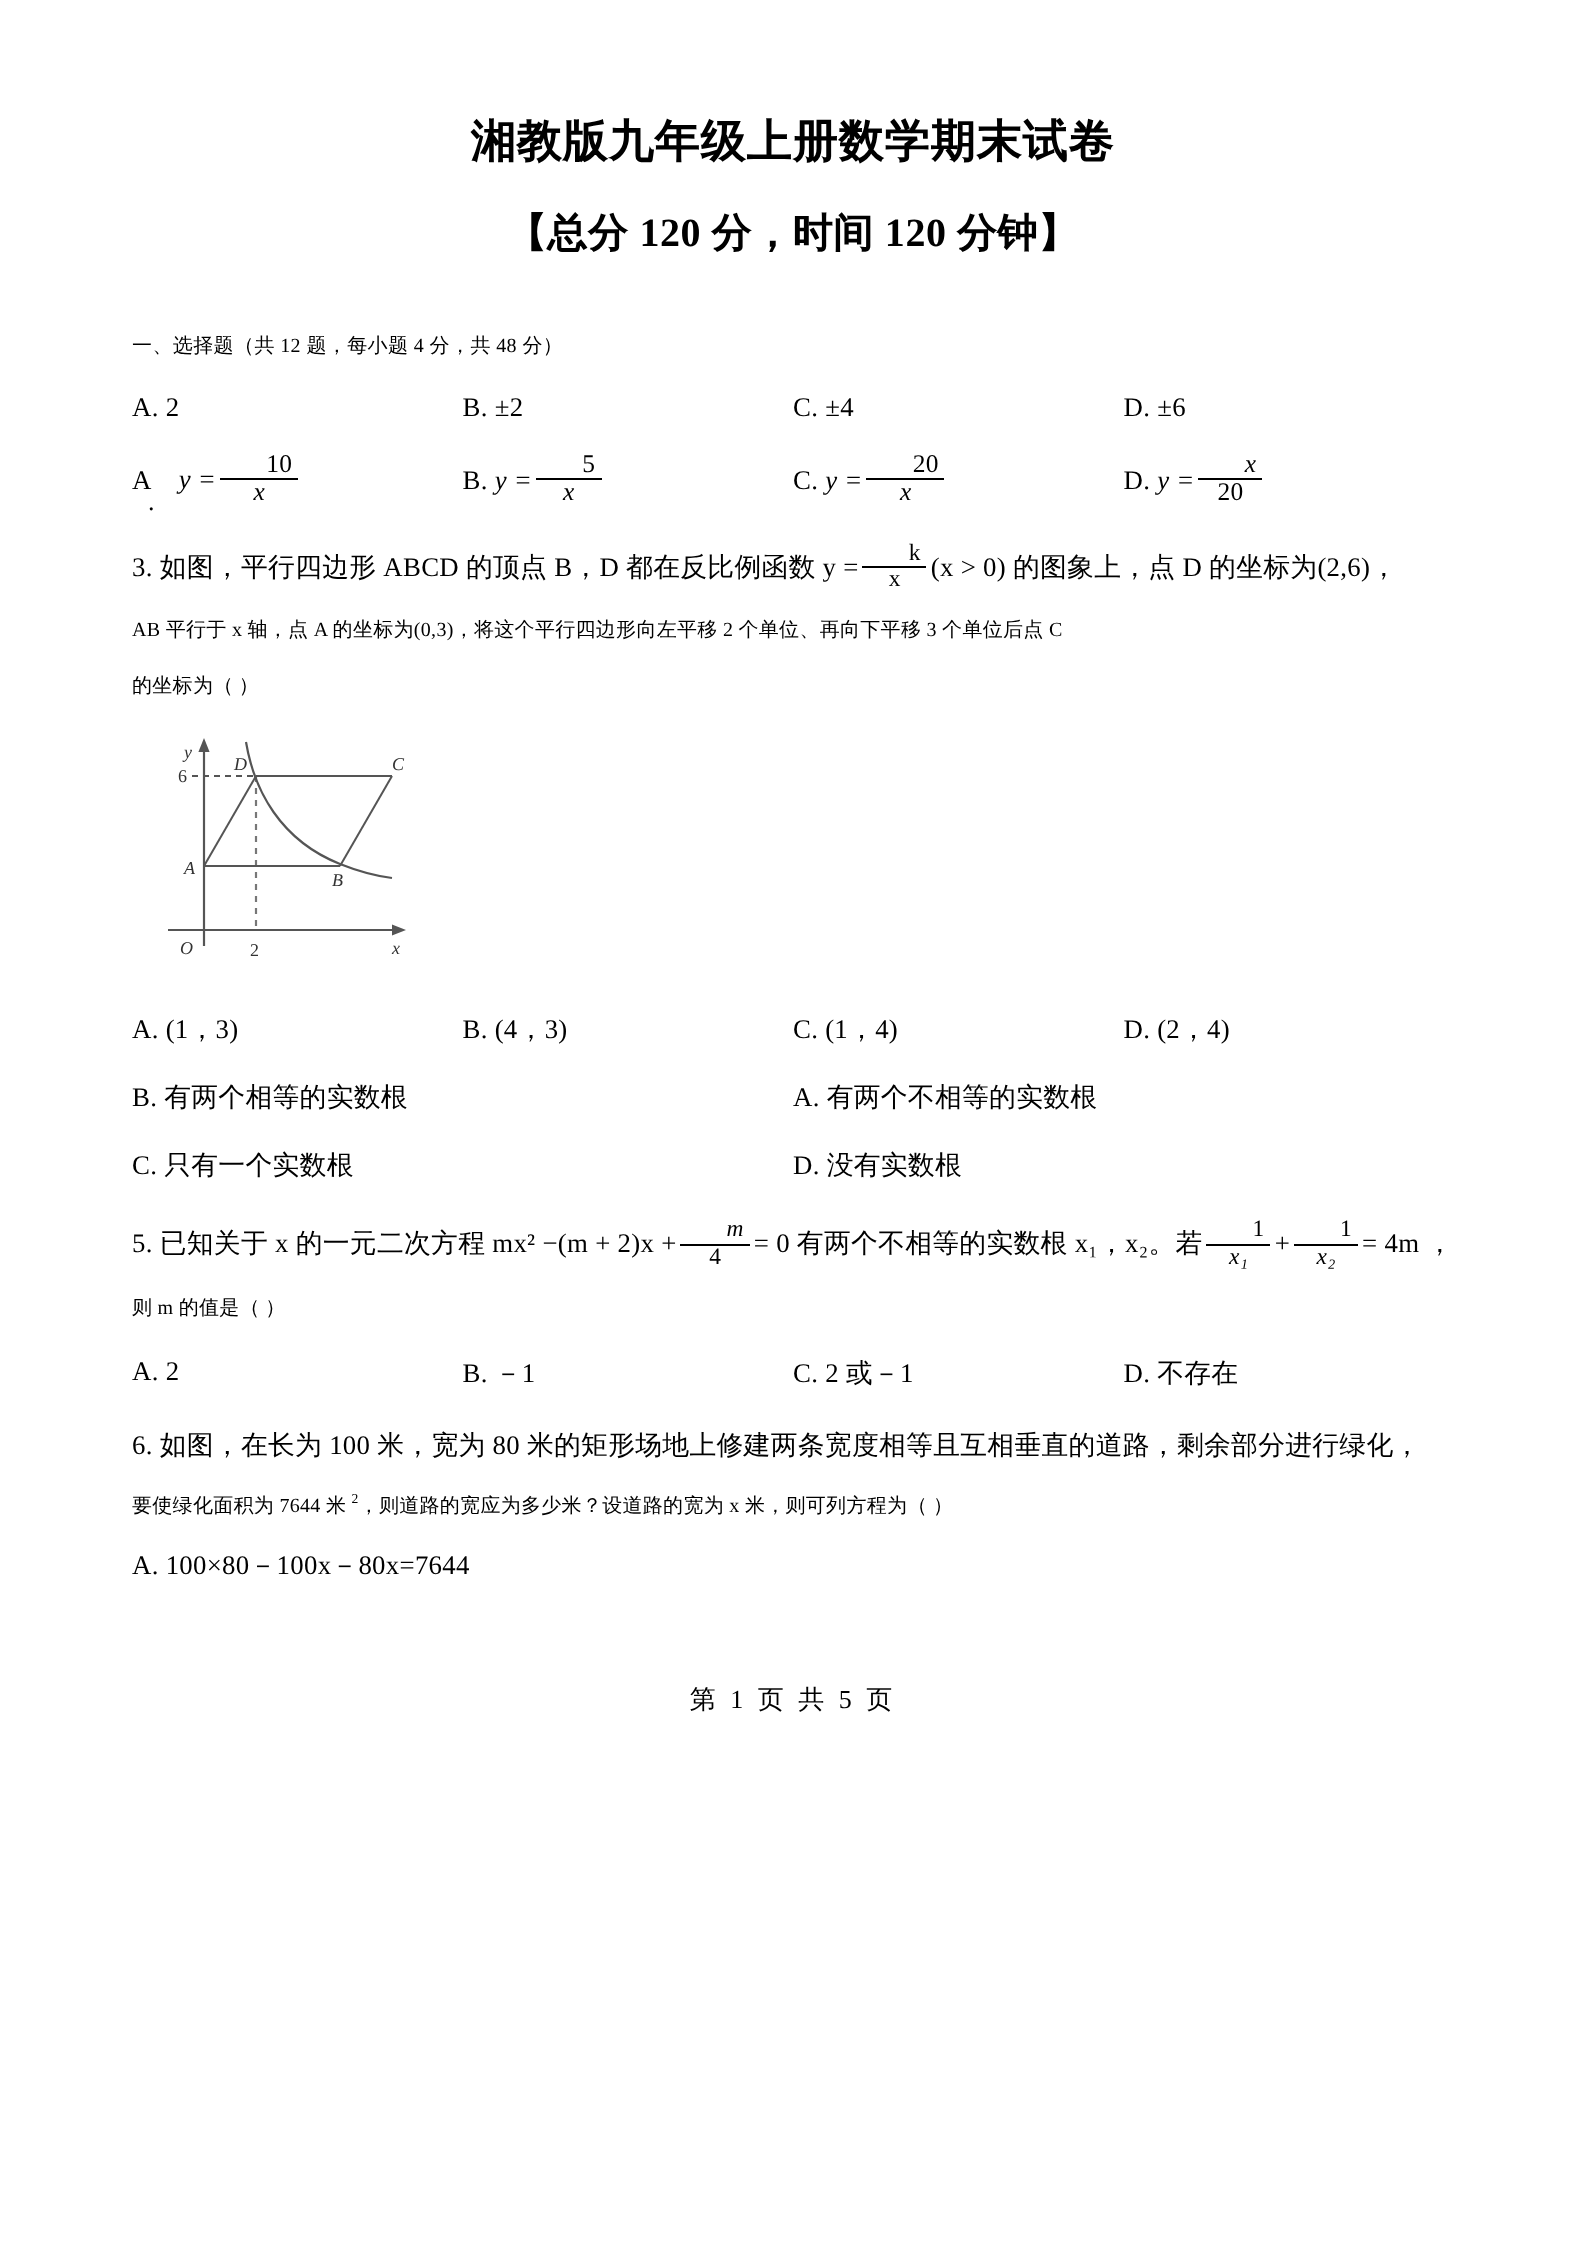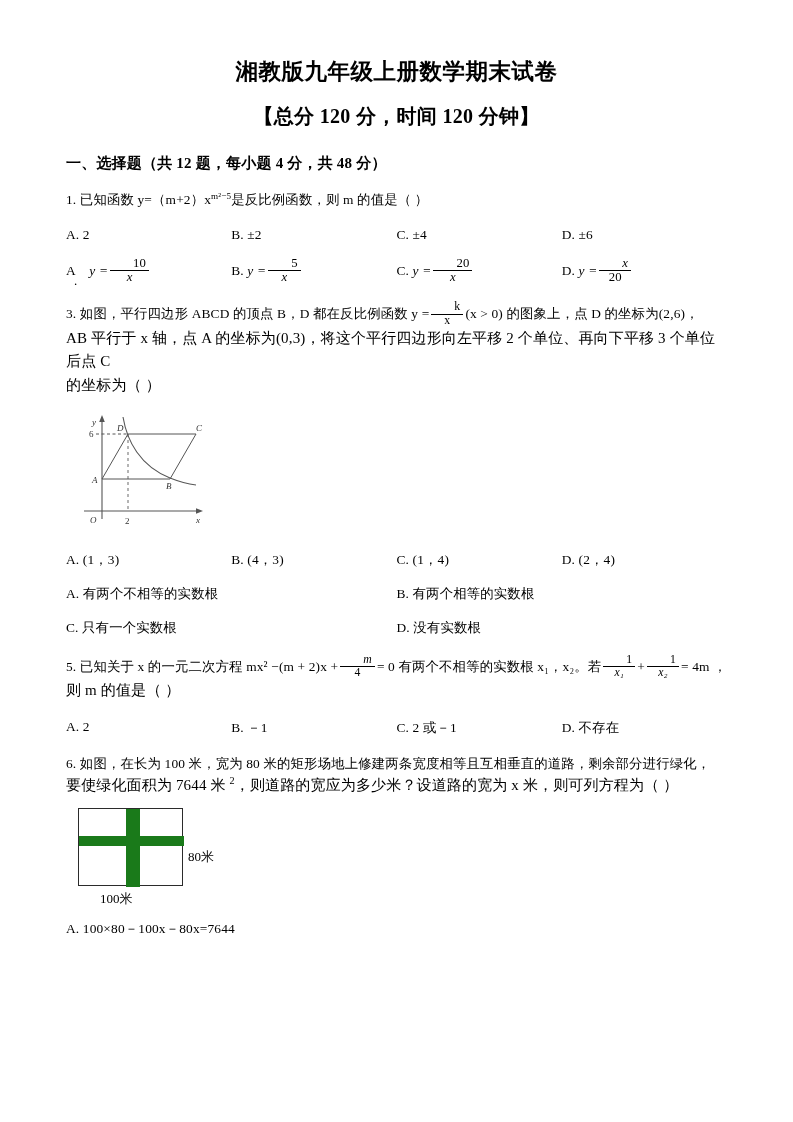--- a/index.html
+++ b/index.html
@@ -36,36 +36,37 @@
   .doc-subtitle {
     text-align: center;
     font-family: "Liberation Serif", serif;
     font-weight: bold;
     font-size: 20px;
     margin-top: 18px;
     letter-spacing: 0.3px;
   }
   .section-heading {
     font-family: "Liberation Serif", serif;
-    font-weight: bold;
-    font-size: 15px;
-    margin-top: 24px;
+    font-weight: normal;
+    font-size: 10px;
+    margin-top: 36px;
     letter-spacing: 0.2px;
   }
 
   
   .q {
     font-size: 13.4px;
     line-height: 1.55;
     margin-top: 17px;
     letter-spacing: 0.15px;
   }
   .q-line2 {
-    font-size: 15px;
+    font-size: 10px;
     line-height: 1.55;
+    margin-top: 12px;
     letter-spacing: 0.15px;
   }
   .mathvar { font-style: italic; font-family: "Liberation Serif", serif; }
   sup { font-size: 0.68em; vertical-align: super; line-height: 0; }
 
   
   .frac {
     display: inline-block;
     vertical-align: -0.45em;
     text-align: center;
@@ -184,24 +185,20 @@
 </style>
 </head>
 <body>
 
 <div class="page">
 
   <div class="doc-title">湘教版九年级上册数学期末试卷</div>
   <div class="doc-subtitle">【总分 120 分，时间 120 分钟】</div>
   <div class="section-heading">一、选择题（共 12 题，每小题 4 分，共 48 分）</div>
 
-  <div class="q">
-    <span>1.</span>
-    <span>已知函数 y=（m+2）x</span><sup>m²−5</sup><span>是反比例函数，则 m 的值是（      ）</span>
-  </div>
   <div class="opts">
     <div class="opt">A. 2</div>
     <div class="opt">B. ±2</div>
     <div class="opt">C. ±4</div>
     <div class="opt">D. ±6</div>
   </div>
 
   <div class="opts tall">
     <div class="opt opt-a-label">
       <span>A</span><span class="dot">.</span>
@@ -263,22 +260,22 @@
   </div>
 
   <div class="opts">
     <div class="opt">A. (1，3)</div>
     <div class="opt">B. (4，3)</div>
     <div class="opt">C. (1，4)</div>
     <div class="opt">D. (2，4)</div>
   </div>
 
   <div class="opts-2col">
+    <div class="opt-half">B. 有两个相等的实数根</div>
     <div class="opt-half">A. 有两个不相等的实数根</div>
-    <div class="opt-half">B. 有两个相等的实数根</div>
   </div>
   <div class="opts-2col">
     <div class="opt-half">C. 只有一个实数根</div>
     <div class="opt-half">D. 没有实数根</div>
   </div>
 
   <div class="q">
     <span>5.</span>
     <span>已知关于 x 的一元二次方程 mx² −</span><span>(m + 2)</span><span>x +</span><span class="frac frac-sm"><span class="num mathvar">m</span><span class="den">4</span></span><span>= 0 有两个不相等的实数根 x₁，x₂。若</span><span class="frac frac-sm"><span class="num">1</span><span class="den mathvar">x₁</span></span><span>+</span><span class="frac frac-sm"><span class="num">1</span><span class="den mathvar">x₂</span></span><span>= 4m ，</span>
   </div>
@@ -291,25 +288,18 @@
   </div>
 
   <div class="q">
     <span>6.</span>
     <span>如图，在长为 100 米，宽为 80 米的矩形场地上修建两条宽度相等且互相垂直的道路，剩余部分进行绿化，</span>
   </div>
   <div class="q-line2">
     <span>要使绿化面积为 7644 米 </span><sup>2</sup><span>，则道路的宽应为多少米？设道路的宽为 x 米，则可列方程为（  ）</span>
   </div>
 
-  <div class="fig-rect-wrap">
-    <div class="rect-outer" style="background: rgb(255, 255, 255); border-color: rgb(43, 43, 43);">
-      <div class="road-h" style="background: rgb(26, 122, 26);"></div>
-      <div class="road-v" style="background: rgb(26, 122, 26);"></div>
-    </div>
-    <div class="lbl-80">80米</div>
-    <div class="lbl-100">100米</div>
-  </div>
 
   <div class="final-opt">A. 100×80－100x－80x=7644</div>
 
+  <div class="footer">第 1 页 共 5 页</div>
 
 </div>
 
 </body></html>

